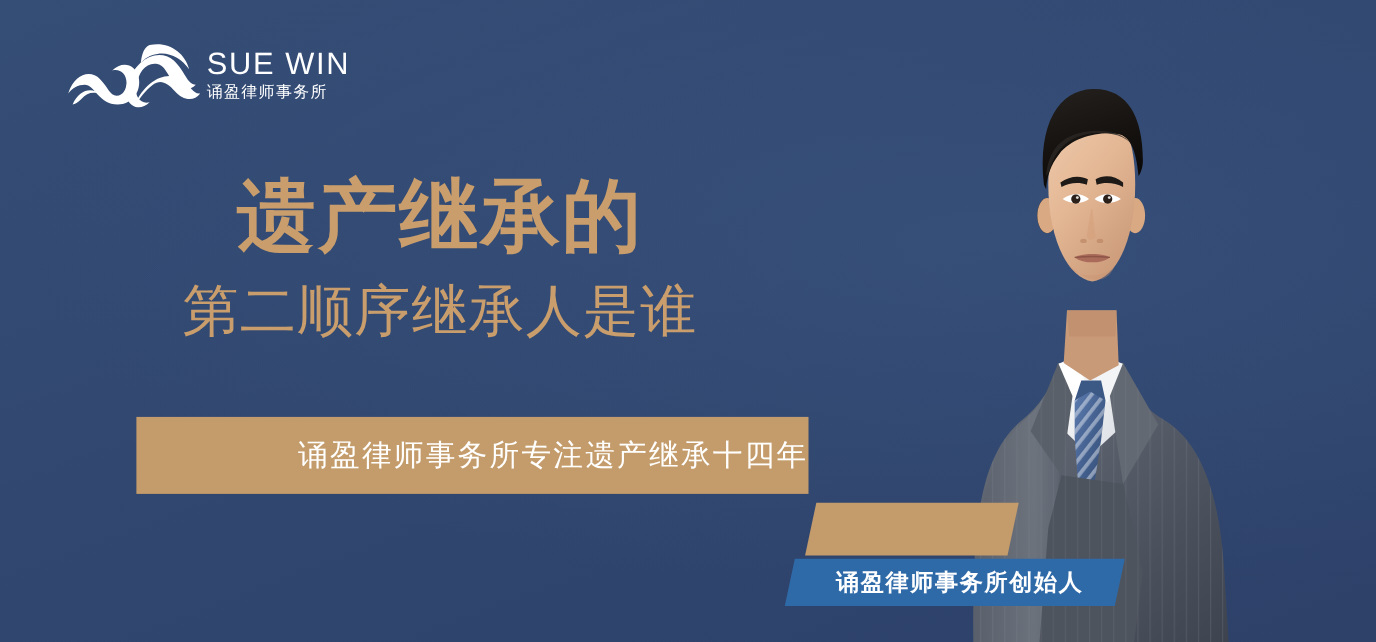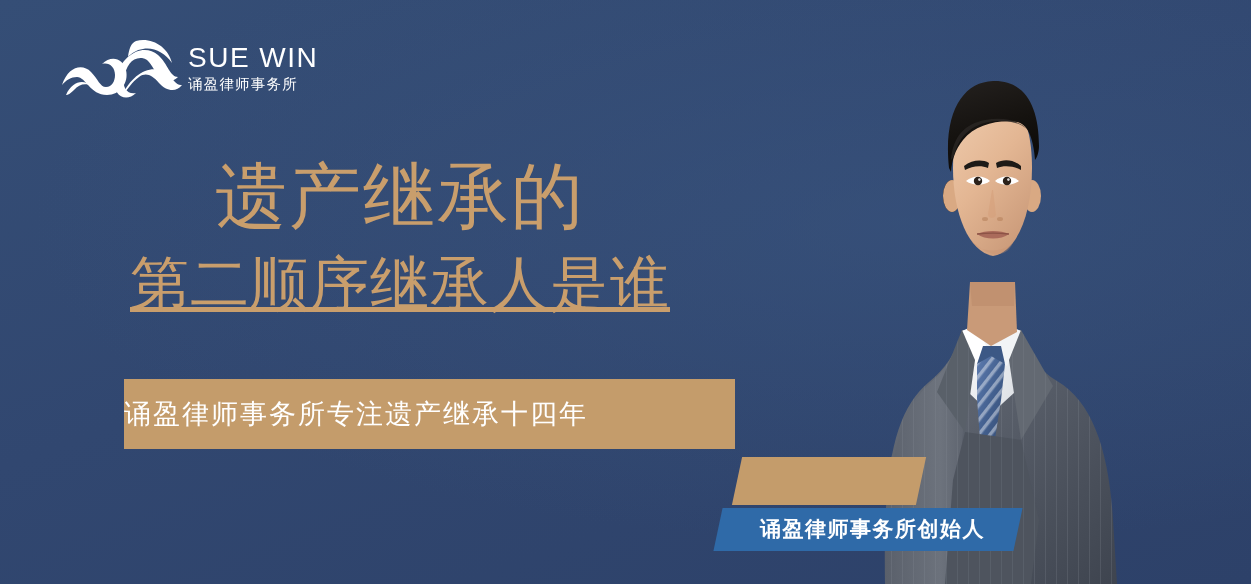--- a/index.html
+++ b/index.html
@@ -41,27 +41,27 @@
 
   
   #headline{
     position:absolute;left:0;top:152px;width:800px;
     text-align:center;color:#c99e6c;
     font-size:74px;line-height:88px;letter-spacing:2px;
     font-weight:400;
     font-family:"DejaVu Sans","Liberation Sans",sans-serif;
   }
   #headline .hl-line{display:block;white-space:nowrap;}
-  #headline .hl-line-1{font-size:72px;}
-  #headline .hl-line-2{font-size:59px;letter-spacing:1px;text-decoration:underline;}
+  #headline .hl-line-1{font-size:72px;font-weight:bold;}
+  #headline .hl-line-2{font-size:51px;letter-spacing:1px;}
 
   
   #tagline-banner{
     position:absolute;left:124px;top:379px;width:611px;height:70px;
-    background:#c49c6b;display:flex;align-items:center;justify-content:flex-start;
+    background:#c49c6b;display:flex;align-items:center;justify-content:flex-end;
   }
   #tagline-text{
     color:#ffffff;font-size:27px;letter-spacing:2px;white-space:nowrap;
     font-family:"DejaVu Sans","Liberation Sans",sans-serif;
   }
 
   
   #name-plate{
     position:absolute;left:737px;top:457px;width:184px;height:48px;
     background:#c49c6b;

